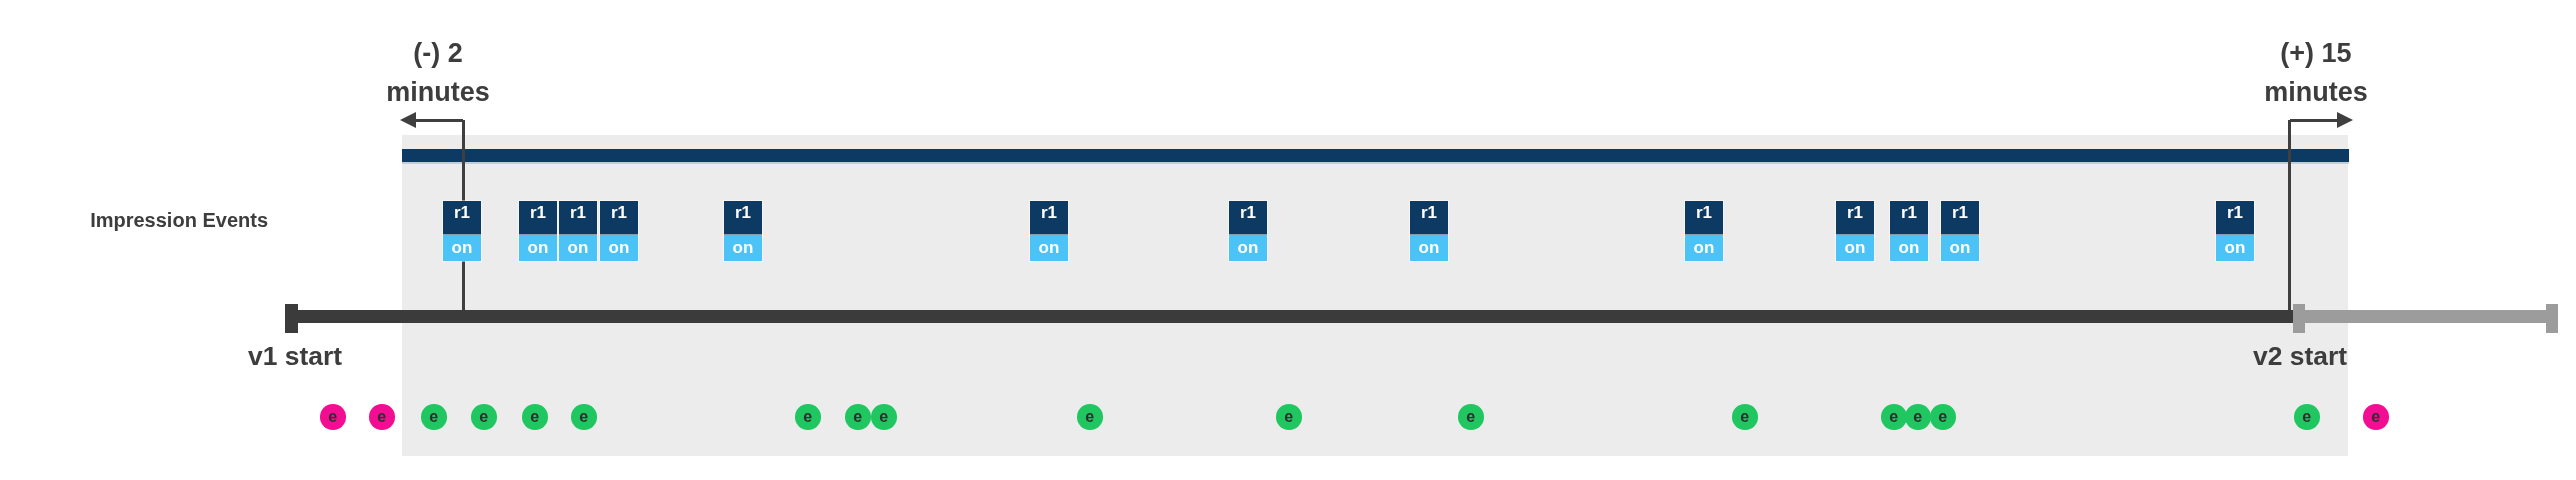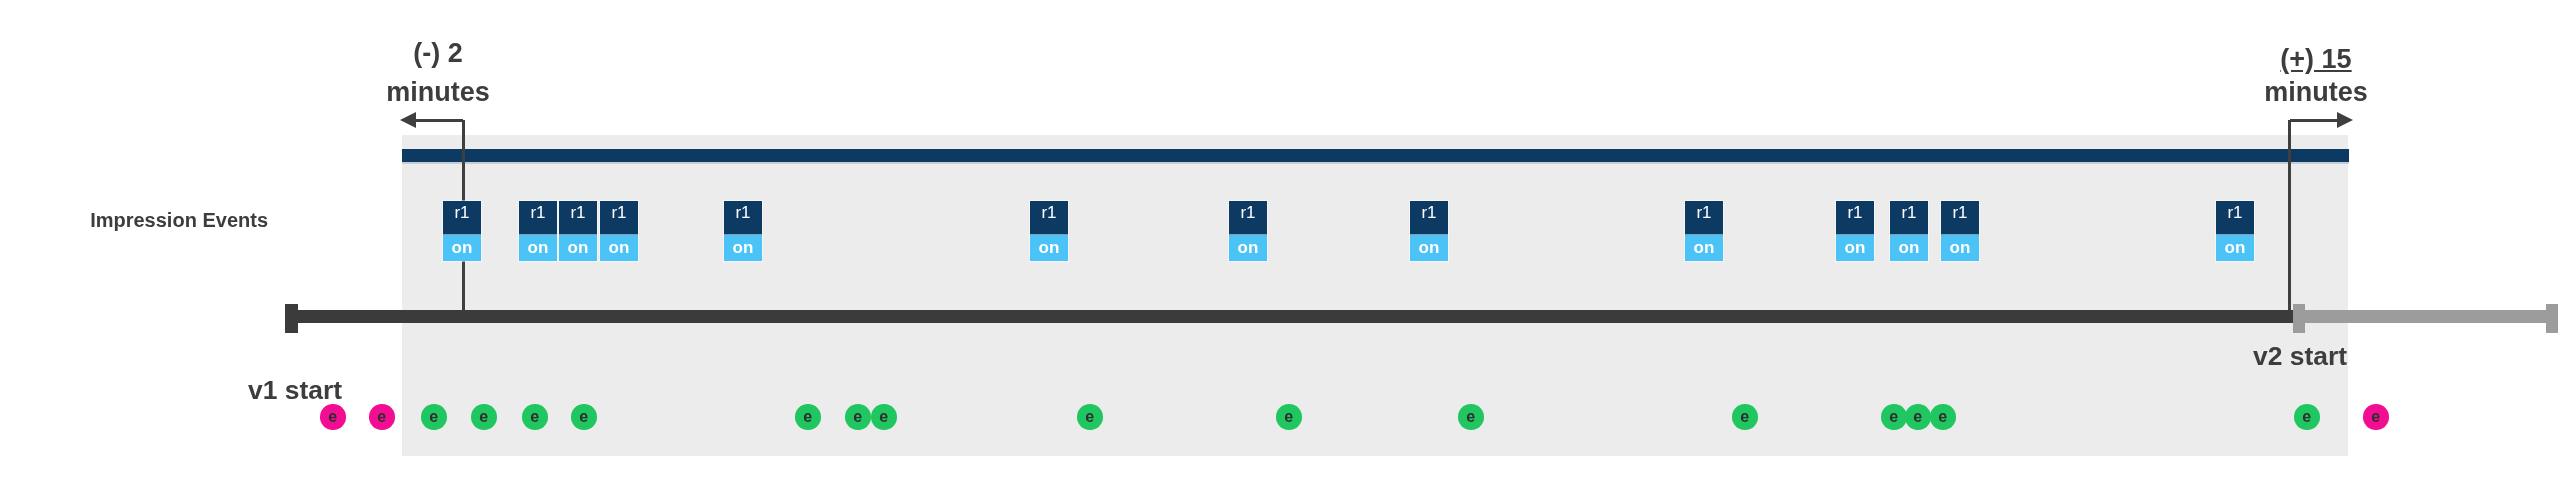--- a/index.html
+++ b/index.html
@@ -19,37 +19,37 @@
   .vline.plus{left:2288px;}
   .hline{position:absolute; top:119px; height:2.8px; background:var(--line); z-index:3;}
   .hline.minus{left:413px; width:50px;}
   .hline.plus{left:2290px; width:50px;}
   .arrowhead{position:absolute; top:112px; width:0; height:0; border-top:8.5px solid transparent; border-bottom:8.5px solid transparent; z-index:3;}
   .arrowhead.left{left:400px; border-right:16px solid var(--line);}
   .arrowhead.right{left:2337px; border-left:16px solid var(--line);}
   .window-label{position:absolute; transform:translateX(-50%); font-size:27px; font-weight:600; color:var(--text); white-space:nowrap; z-index:4;}
   .wl-minus1{left:438px; top:38px;}
   .wl-minus2{left:438px; top:77px;}
-  .wl-plus1{left:2316px; top:44px;text-decoration:underline;}
+  .wl-plus1{left:2316px; top:38px;}
   .wl-plus2{left:2316px; top:77px;}
   .row-label{position:absolute; left:0; width:268px; text-align:right; font-size:20px; font-weight:600; color:var(--text); z-index:4; white-space:nowrap;}
   .row-label.impression{top:209px;}
   .row-label.external{top:402px;}
   .impression-pair{position:absolute; top:0; width:38px; z-index:5;}
-  .r1-box{position:absolute; top:201px; width:38px; height:37px; background:var(--navy); color:#ffffff; font-size:17px; font-weight:400; line-height:24.5px; text-align:center; box-shadow:0 0 0 0.9px rgba(255,255,255,0.55);}
+  .r1-box{position:absolute; top:201px; width:38px; height:37px; background:var(--navy); color:#ffffff; font-size:17px; font-weight:700; line-height:24.5px; text-align:center; box-shadow:0 0 0 0.9px rgba(255,255,255,0.55);}
   .on-box{position:absolute; top:235px; width:38px; height:25.5px; background:var(--lblue); color:#ffffff; font-size:17px; font-weight:600; line-height:25.5px; text-align:center; box-shadow:0 0 0 0.9px rgba(255,255,255,0.55);}
   .tl-bar{position:absolute; top:310px; height:13.2px; z-index:4;}
   .tl-bar.active{left:291px; width:2002px; background:var(--tl-active);}
   .tl-bar.inactive{left:2304px; width:243px; background:var(--tl-inactive);}
   .tl-cap{position:absolute; top:304px; width:13.2px; height:29px; z-index:4;}
   .tl-cap.v1{left:285px; background:var(--tl-active);}
   .tl-cap.v2{left:2293px; width:12.3px; background:var(--tl-inactive);}
   .tl-cap.end{left:2546px; width:12.3px; background:var(--tl-inactive);}
   .tl-label{position:absolute; top:341px; transform:translateX(-50%); font-size:26.4px; font-weight:600; color:var(--text); white-space:nowrap; z-index:5;}
-  .tl-label.v1{left:295px;margin-top:34px;}
+  .tl-label.v1{left:295px;}
   .tl-label.v2{left:2300px;}
   .ext-dot{position:absolute; top:404px; width:25.5px; height:25.5px; border-radius:50%; color:#2f2f2f; font-size:16px; font-weight:600; line-height:25.5px; text-align:center; z-index:5;}
   .ext-dot.green{background:var(--green);}
   .ext-dot.magenta{background:var(--magenta);}
 </style>
 </head>
 <body>
 
 <div class="canvas">
 

